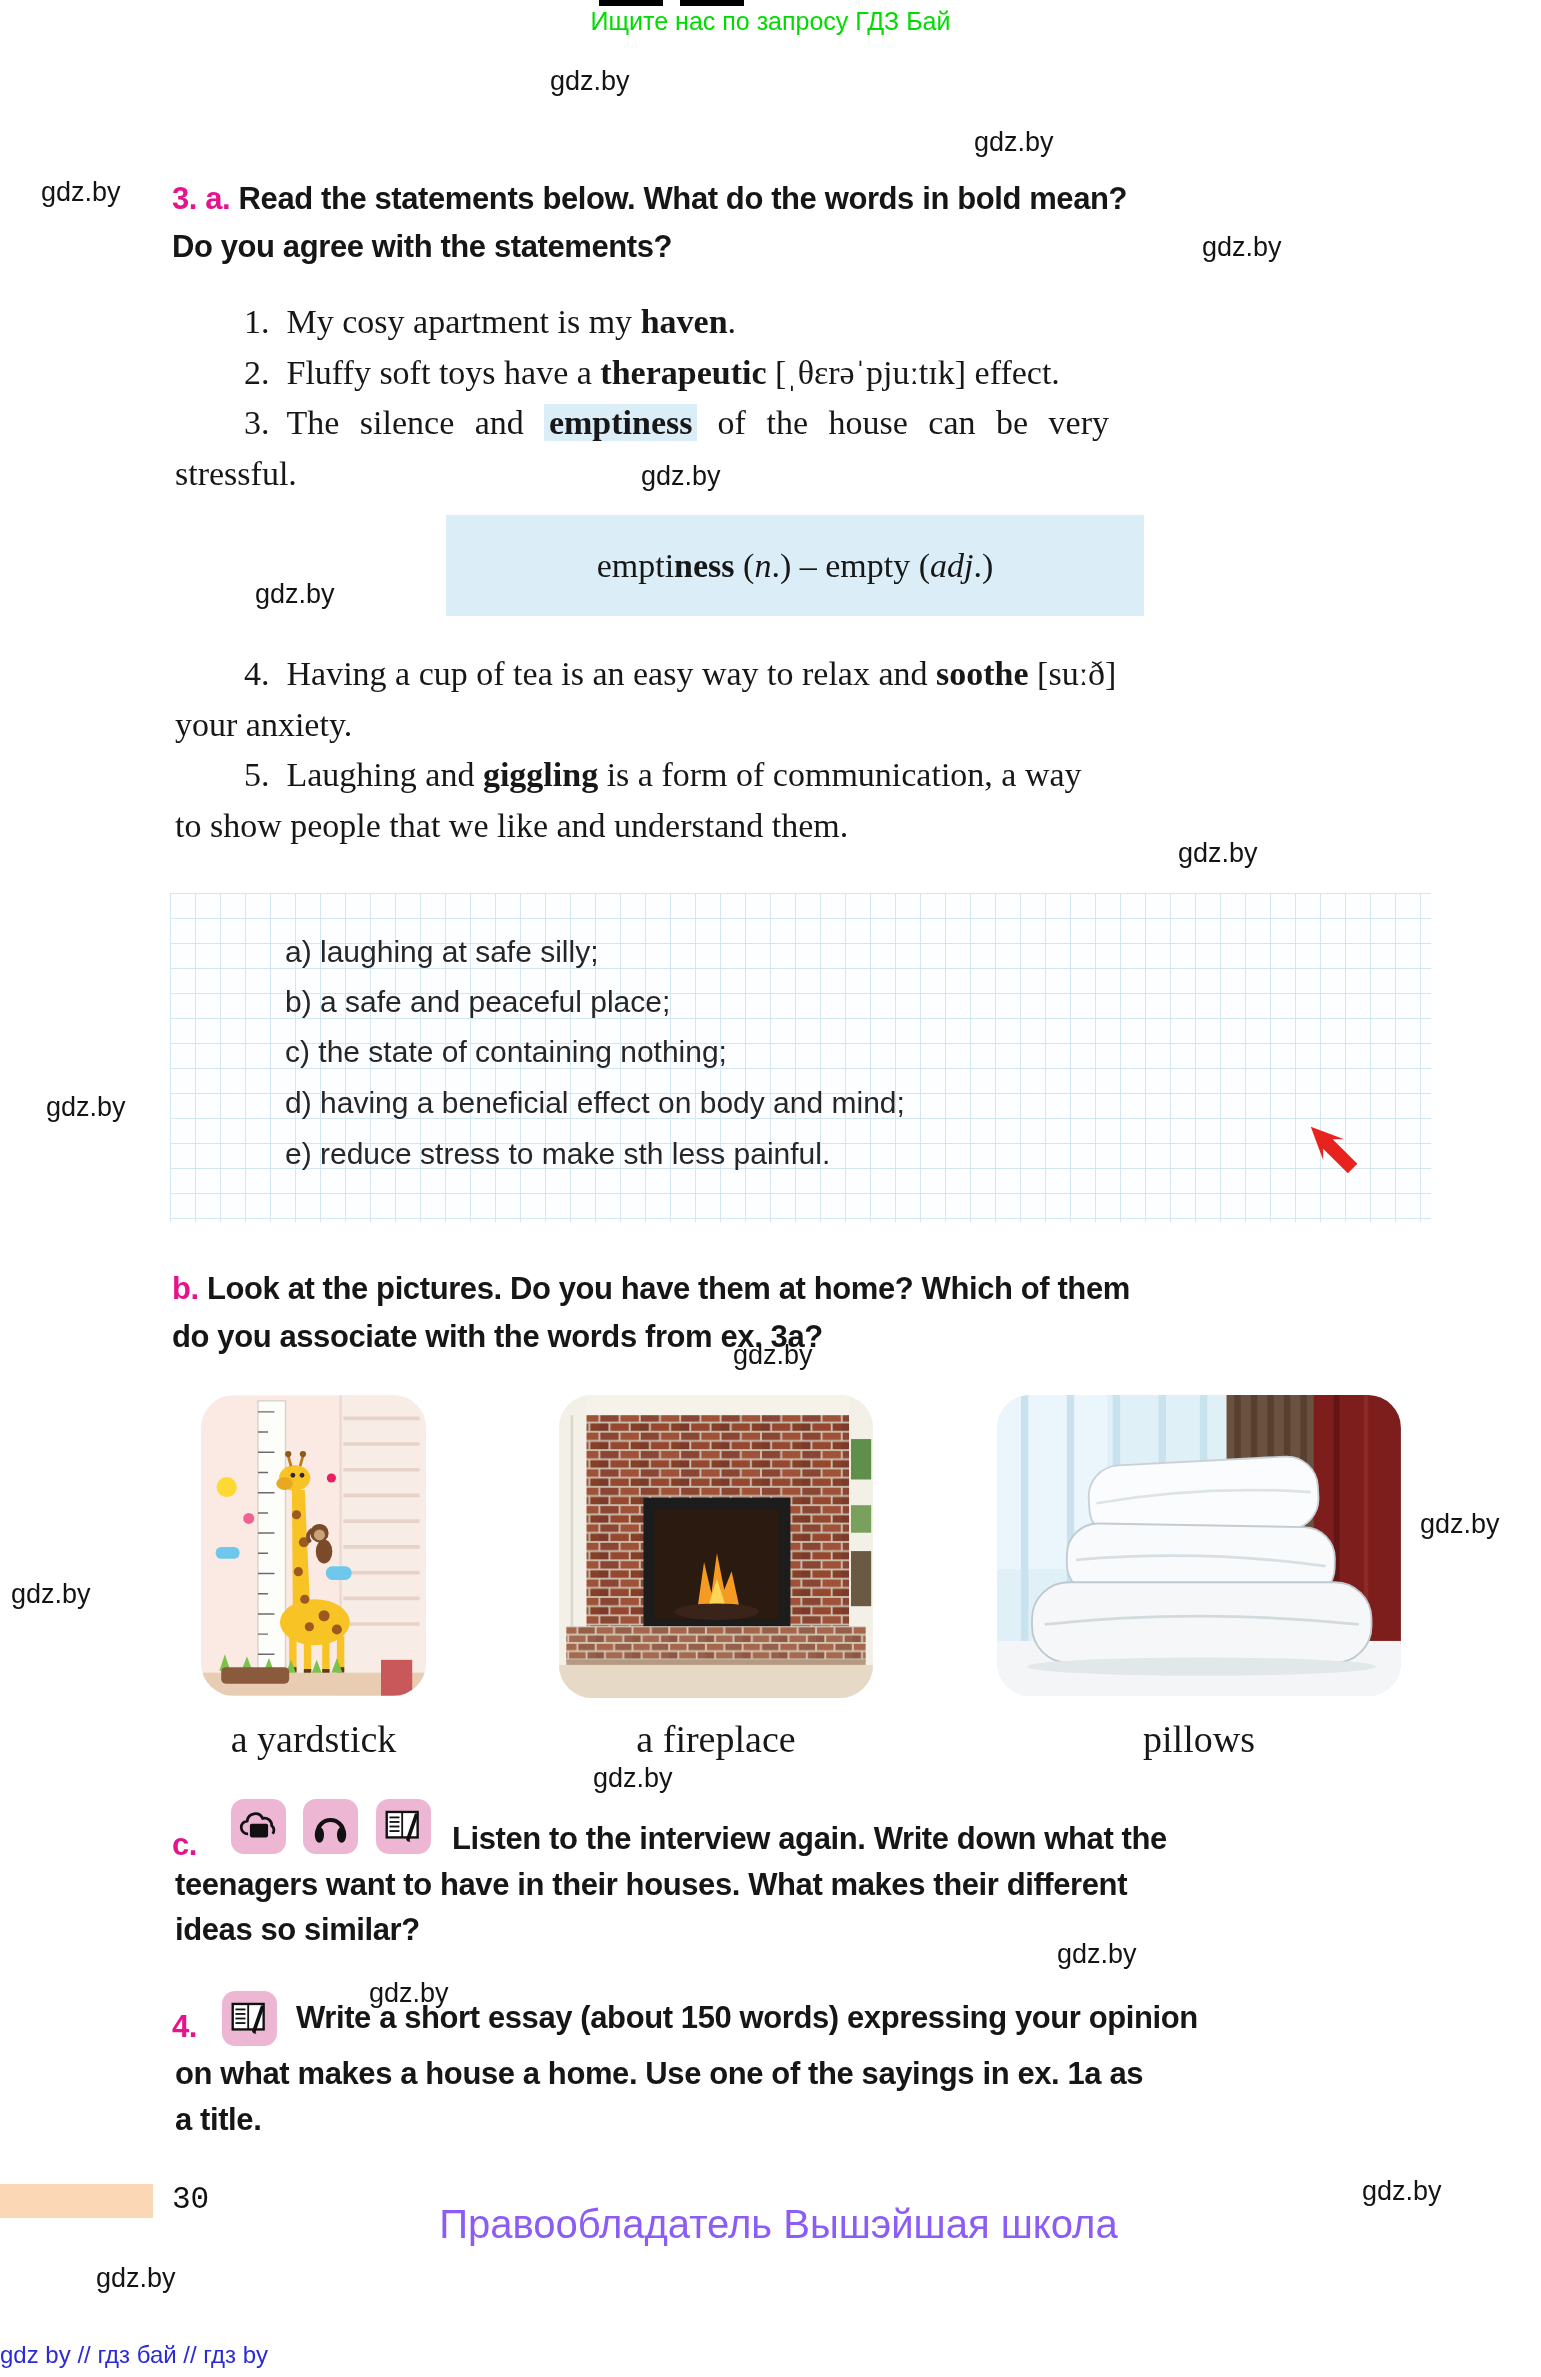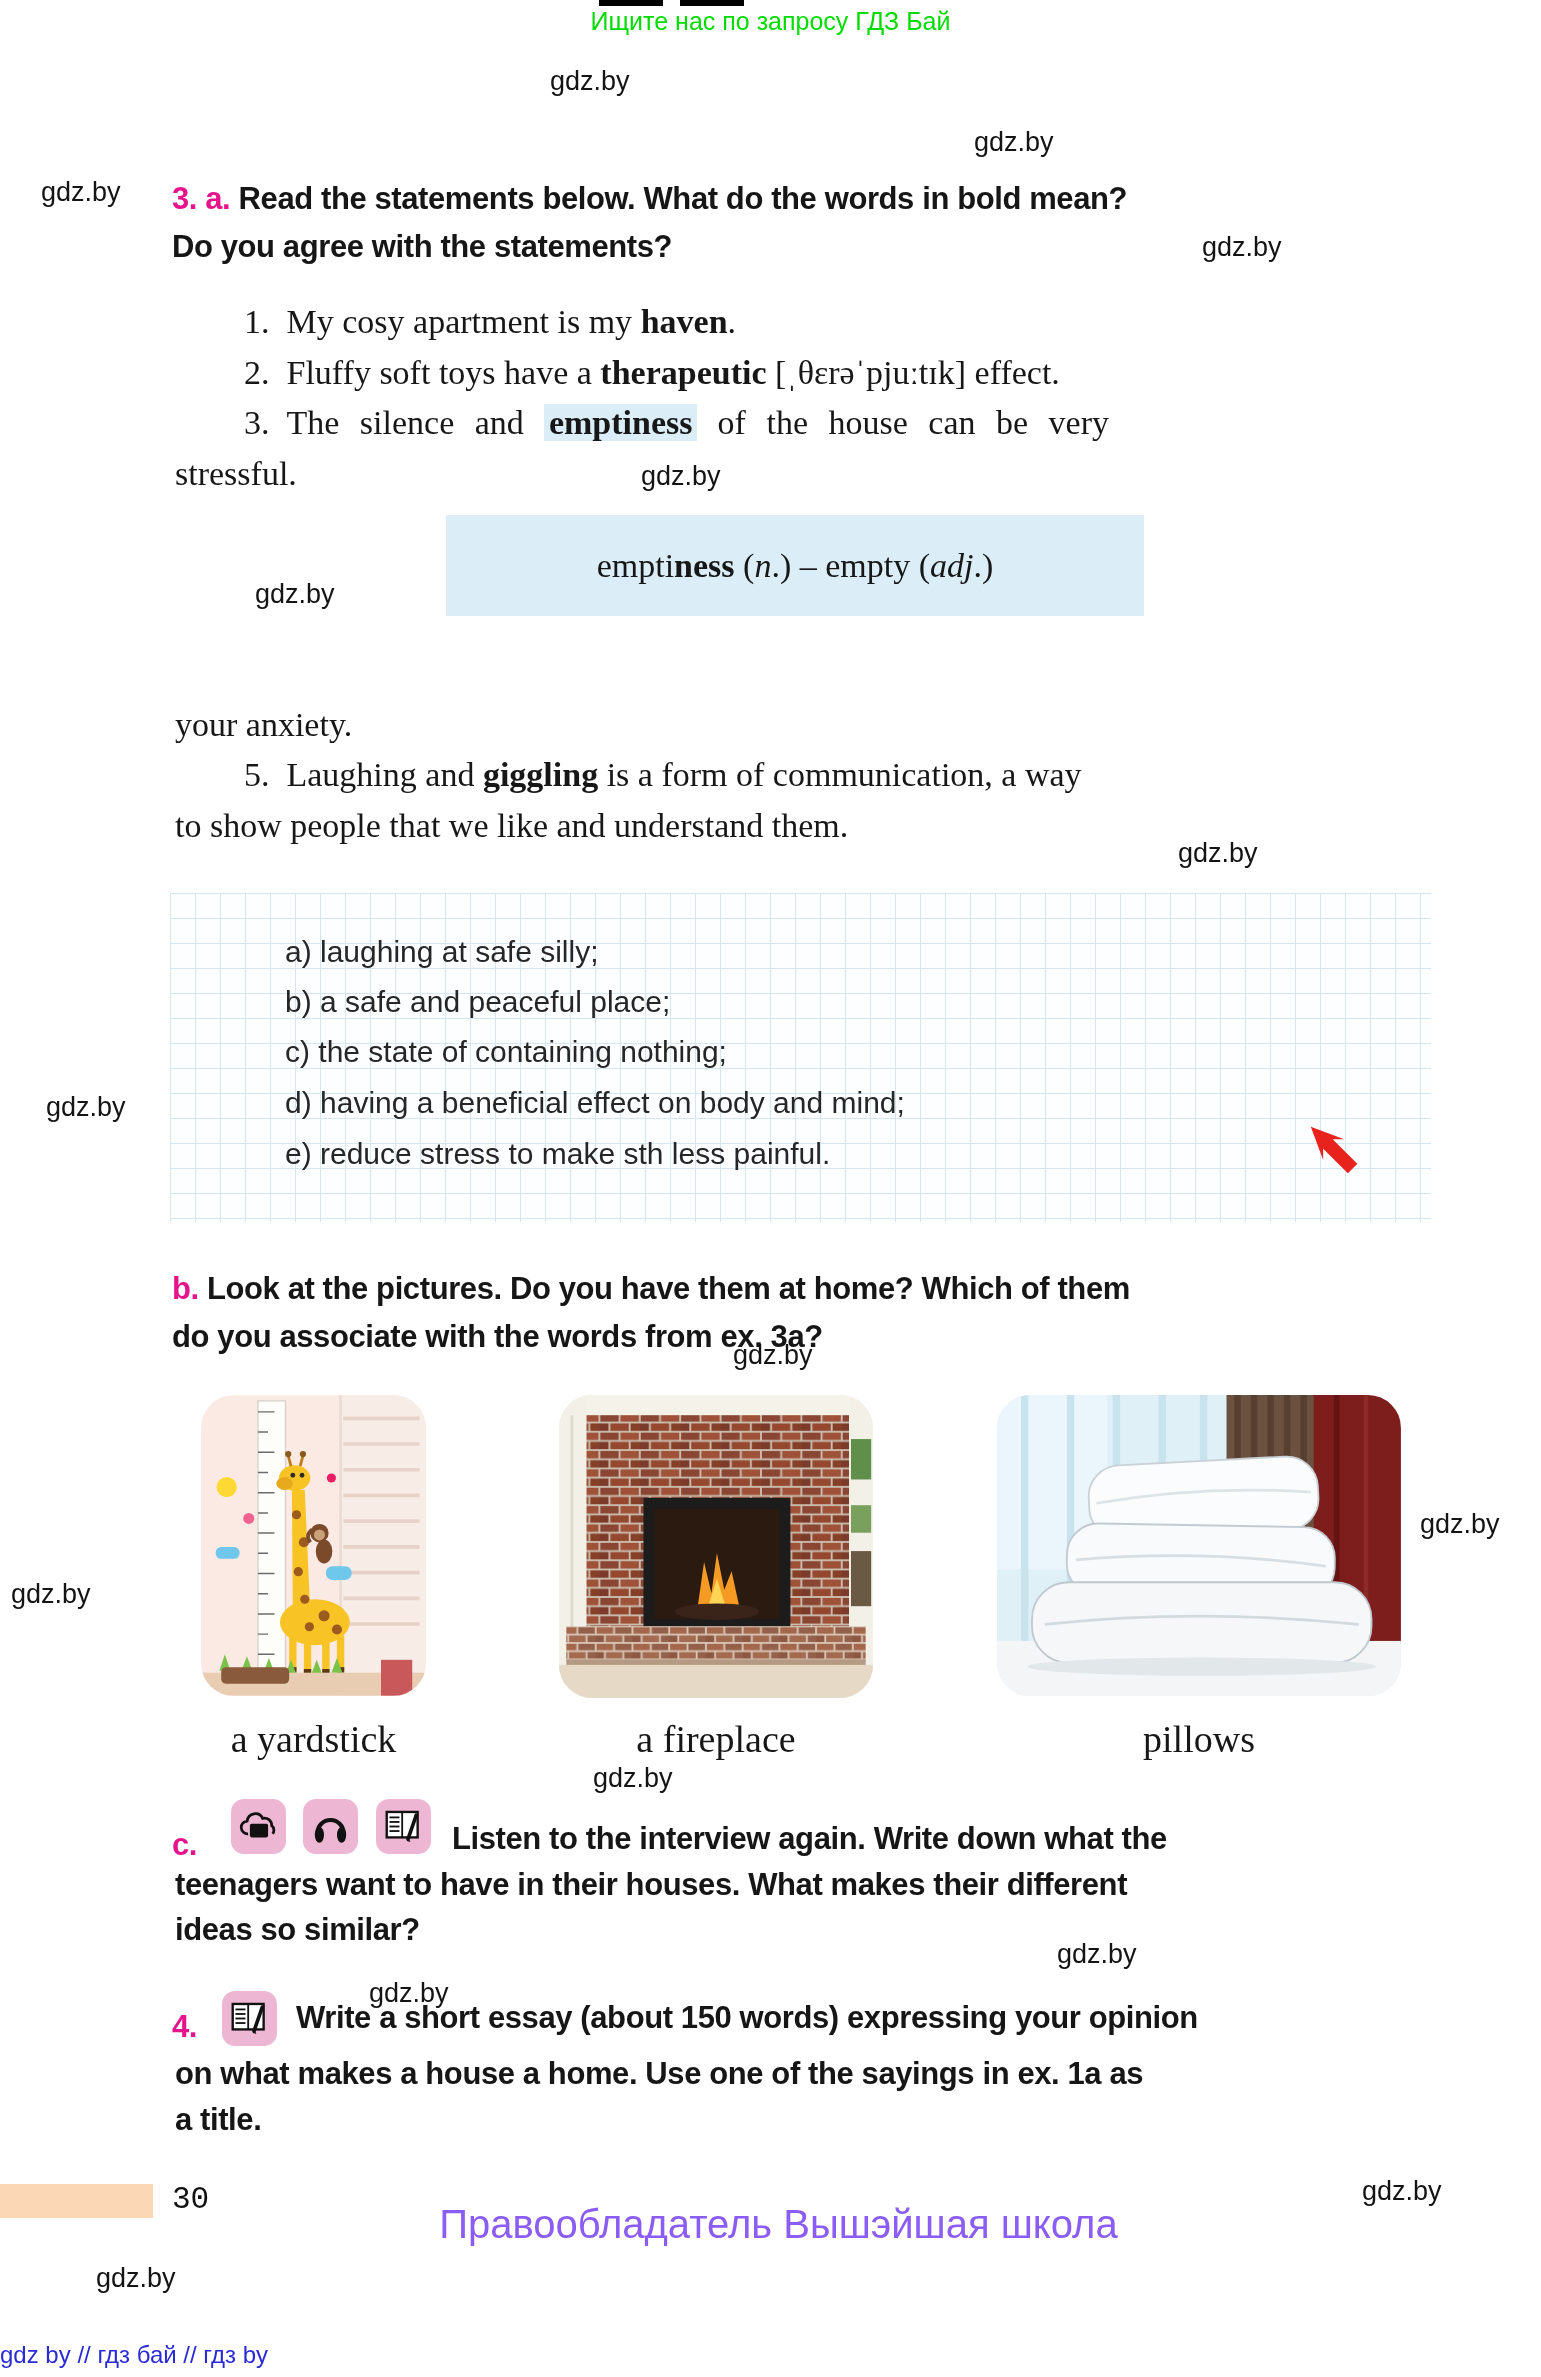--- a/index.html
+++ b/index.html
@@ -98,20 +98,23 @@
   </div>
   <div class="abs serif stretch" style="left:244px;top:404px;">
     <span>3. The silence and </span><b class="hl">emptiness</b><span> of the house can be very</span>
   </div>
   <div class="abs serif" style="left:175px;top:455px;">stressful.</div>
 
   <div class="abs serif wordbox">
     <span>empti</span><b>ness</b><span> (</span><i>n</i><span>.) – empty (</span><i>adj</i><span>.)</span>
   </div>
 
+  <div class="abs serif" style="left:244px;top:655px;">
+    <span>4. Having a cup of tea is an easy way to relax and </span><b>soothe</b><span> [suːð]</span>
+  </div>
   <div class="abs serif" style="left:175px;top:706px;">your anxiety.</div>
 
   <div class="abs serif" style="left:244px;top:756px;">
     <span>5. Laughing and </span><b>giggling</b><span> is a form of communication, a way</span>
   </div>
   <div class="abs serif" style="left:175px;top:807px;">to show people that we like and understand them.</div>
 
   <div class="abs gridbox">
     <div class="opt" style="top:42px;">a) laughing at safe silly;</div>
     <div class="opt" style="top:92px;">b) a safe and peaceful place;</div>

